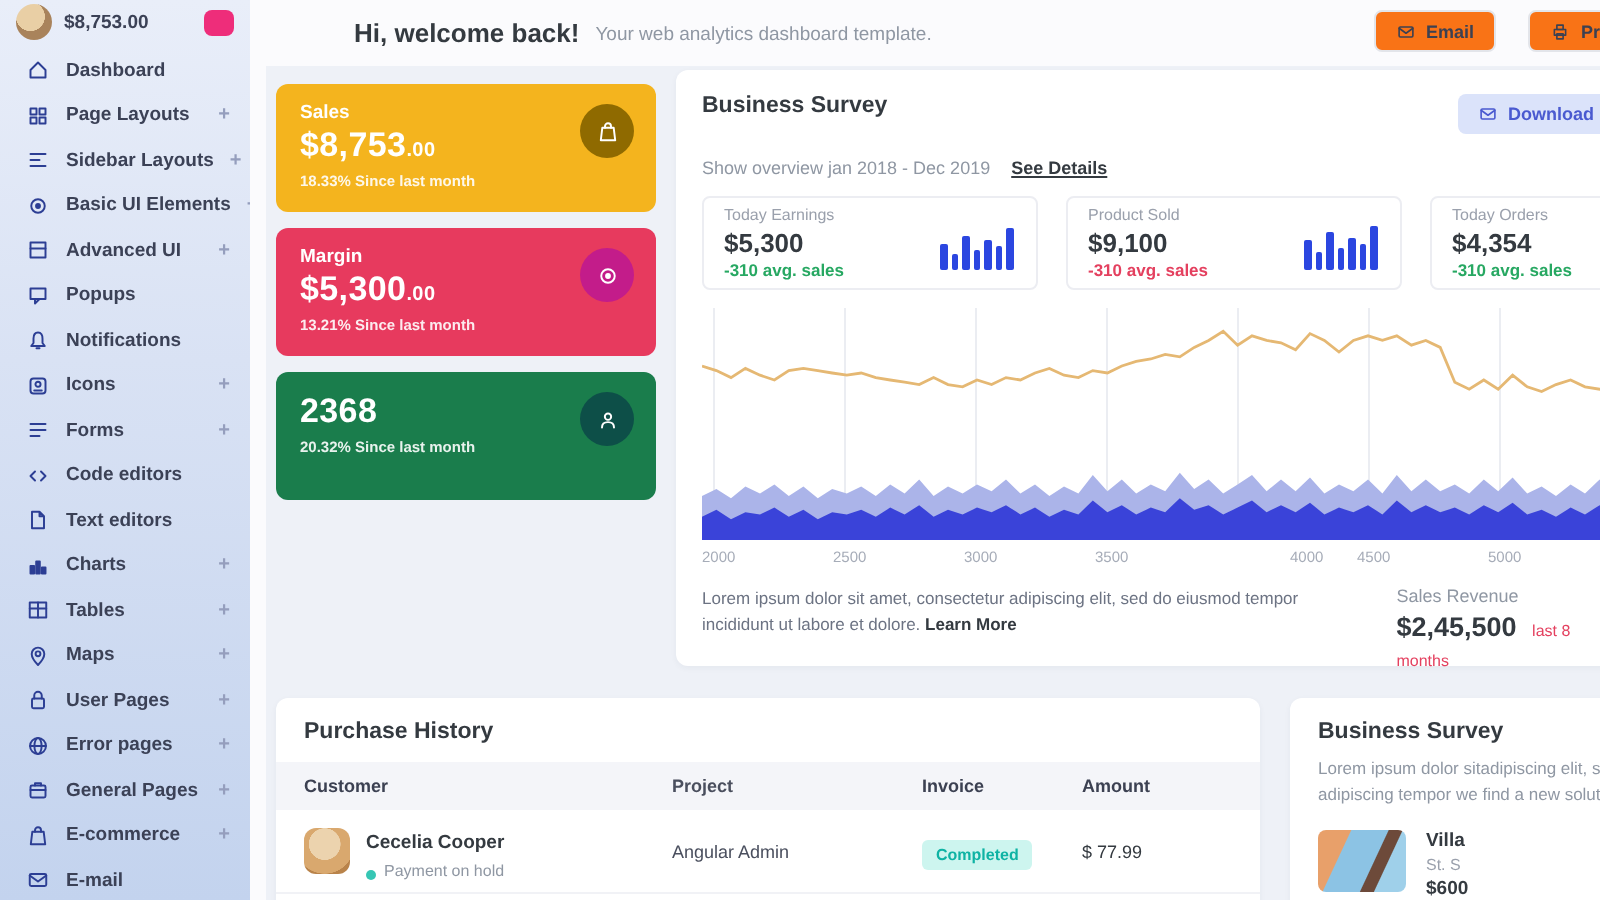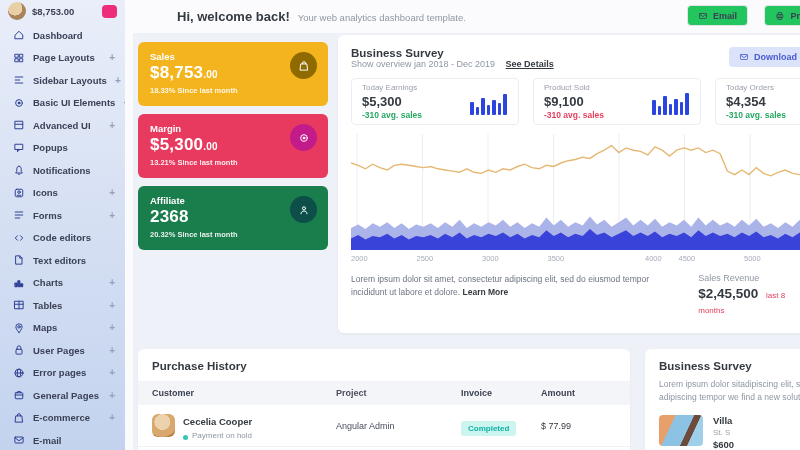--- a/index.html
+++ b/index.html
@@ -20,21 +20,21 @@
   .side-item .lbl { font-size:9.5px; font-weight:bold; color:#3b4156; white-space:nowrap; }
   .side-item .plus { margin-left:auto; color:#959ebd; font-size:10px; font-weight:bold; }
 
   
   .main { flex:1; display:flex; flex-direction:column; background:#fbfbfd; min-width:0; }
   .topbar { height:33px; flex:0 0 33px; display:flex; align-items:center; padding-left:24px;
     background:#fbfbfd; position:relative;margin-left:28px; }
   .topbar h1 { font-size:13px; font-weight:bold; color:#343a40; }
   .topbar .sub { font-size:9.5px; color:#8f97a3; margin-left:8px; margin-top:2px; }
   .top-btn { position:absolute; top:5px; display:flex; align-items:center; gap:5px;
-    background:#22c55e; border:1px solid #e3e5ea; border-radius:4px; padding:4.5px 10px;
+    background:#f97316; border:1px solid #e3e5ea; border-radius:4px; padding:4.5px 10px;
     font-size:9px; font-weight:bold; color:#3c4152; cursor:pointer; }
   .top-btn .ico { width:10px; height:10px; display:flex; color:#3c4152; }
   #email-btn { right:52px; }
   #print-btn { right:-22px; }
 
   .content { flex:1; background:#eef1f7; margin-left:8px; position:relative; overflow:hidden; }
 
   
   .left-col { position:absolute; left:5px; top:9px; width:190px; }
   .m-card { height:64px; border-radius:6px; margin-bottom:8px; padding:9px 12px; position:relative; color:#fff; }
@@ -44,21 +44,21 @@
   .m-card .chg { font-size:7.5px; font-weight:bold; opacity:.9; margin-top:3px; }
   .m-card .circ { position:absolute; right:11px; top:10px; width:27px; height:27px; border-radius:50%;
     display:flex; align-items:center; justify-content:center; color:#fff; }
   .m-card .circ .ico { width:12px; height:12px; display:flex; }
 
   
   .card { background:#fff; border-radius:6px; box-shadow:0 1px 3px rgba(40,50,80,.05); position:absolute; }
   #survey-card { left:205px; top:2px; width:482px; height:298px; padding:12px 13px; }
   .sv-head { display:flex; align-items:flex-start; }
   .sv-title { font-size:11.5px; font-weight:bold; color:#343a40; }
-  .sv-subrow { font-size:9px; color:#8f97a3; margin-top:0;text-align:center; }
+  .sv-subrow { font-size:9px; color:#8f97a3; margin-top:20px;text-align:center; }
   .sv-subrow a { color:#343a40; font-weight:bold; text-decoration:underline; margin-left:8px; cursor:pointer; }
   .dl-btn { margin-left:auto; display:flex; align-items:center; gap:5px; background:#dbe3fa; border:none;
     border-radius:4px; padding:5px 10px; font-size:9px; font-weight:bold; color:#4a5ad0; cursor:pointer; }
   .dl-btn .ico { width:10px; height:10px; display:flex; color:#4a5ad0; }
 
   .stats-row { display:flex; gap:14px; margin-top:9px; }
   .stat-box { width:168px; flex:0 0 168px; border:1px solid #ecedf2; border-radius:4px;
     padding:7px 10px; display:flex; justify-content:space-between; align-items:center; height:47px; }
   .stat-box .sl { font-size:8px; color:#9aa0ac; }
   .stat-box .sv { font-size:13px; font-weight:bold; color:#343a40; margin:2px 0 1px; }
@@ -351,21 +351,20 @@
             <div class="circ" style="background:#c31c8a">
               <span class="ico">
                 <svg viewBox="0 0 16 16" width="100%" height="100%" fill="none" stroke="currentColor" stroke-width="1.3" stroke-linecap="round" stroke-linejoin="round">
                   <circle cx="8" cy="8" r="4.5"></circle>
                   <circle cx="8" cy="8" r="1.3" fill="currentColor"></circle>
                 </svg>
               </span>
             </div>
           </div>
           <div class="m-card" style="background: rgb(26, 125, 76);">
-            <div class="lb">Affiliate</div>
             <div class="val">2368</div>
             <div class="chg">20.32% Since last month</div>
             <div class="circ" style="background:#0d4f48">
               <span class="ico">
                 <svg viewBox="0 0 16 16" width="100%" height="100%" fill="none" stroke="currentColor" stroke-width="1.3" stroke-linecap="round" stroke-linejoin="round">
                   <circle cx="8" cy="5.8" r="2.1"></circle>
                   <path d="M4 13 C4 10.4 6 9.4 8 9.4 C10 9.4 12 10.4 12 13"></path>
                 </svg>
               </span>
             </div>

